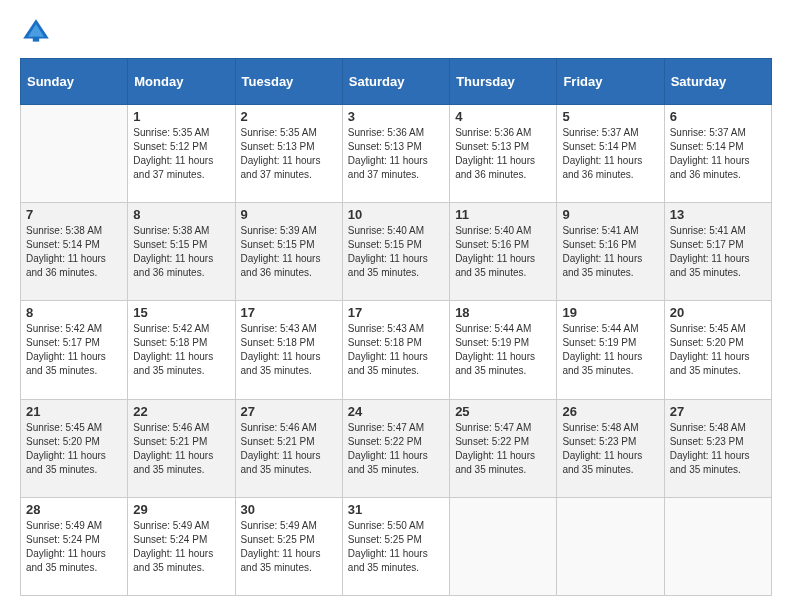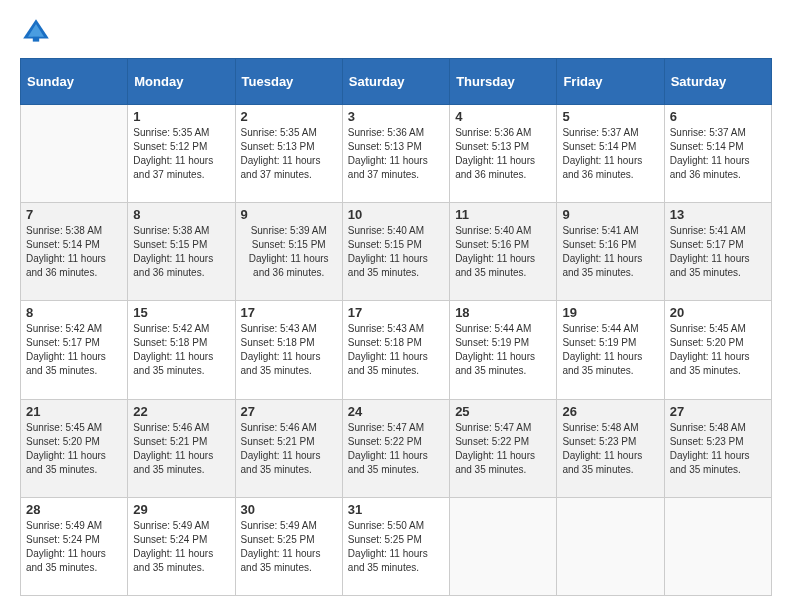--- a/index.html
+++ b/index.html
@@ -192,21 +192,21 @@
           </td>
           <td>
             <span class="day-num">8</span>
             <div class="day-info" style="white-space: pre-line;">Sunrise: 5:38 AM
 Sunset: 5:15 PM
 Daylight: 11 hours
 and 36 minutes.</div>
           </td>
           <td>
             <span class="day-num">9</span>
-            <div class="day-info" style="white-space: pre-line; text-align: center;">Sunrise: 5:39 AM
+            <div class="day-info" style="white-space: pre-line;">Sunrise: 5:39 AM
 Sunset: 5:15 PM
 Daylight: 11 hours
 and 36 minutes.</div>
           </td>
           <td>
             <span class="day-num">10</span>
             <div class="day-info" style="white-space: pre-line;">Sunrise: 5:40 AM
 Sunset: 5:15 PM
 Daylight: 11 hours
 and 35 minutes.</div>

